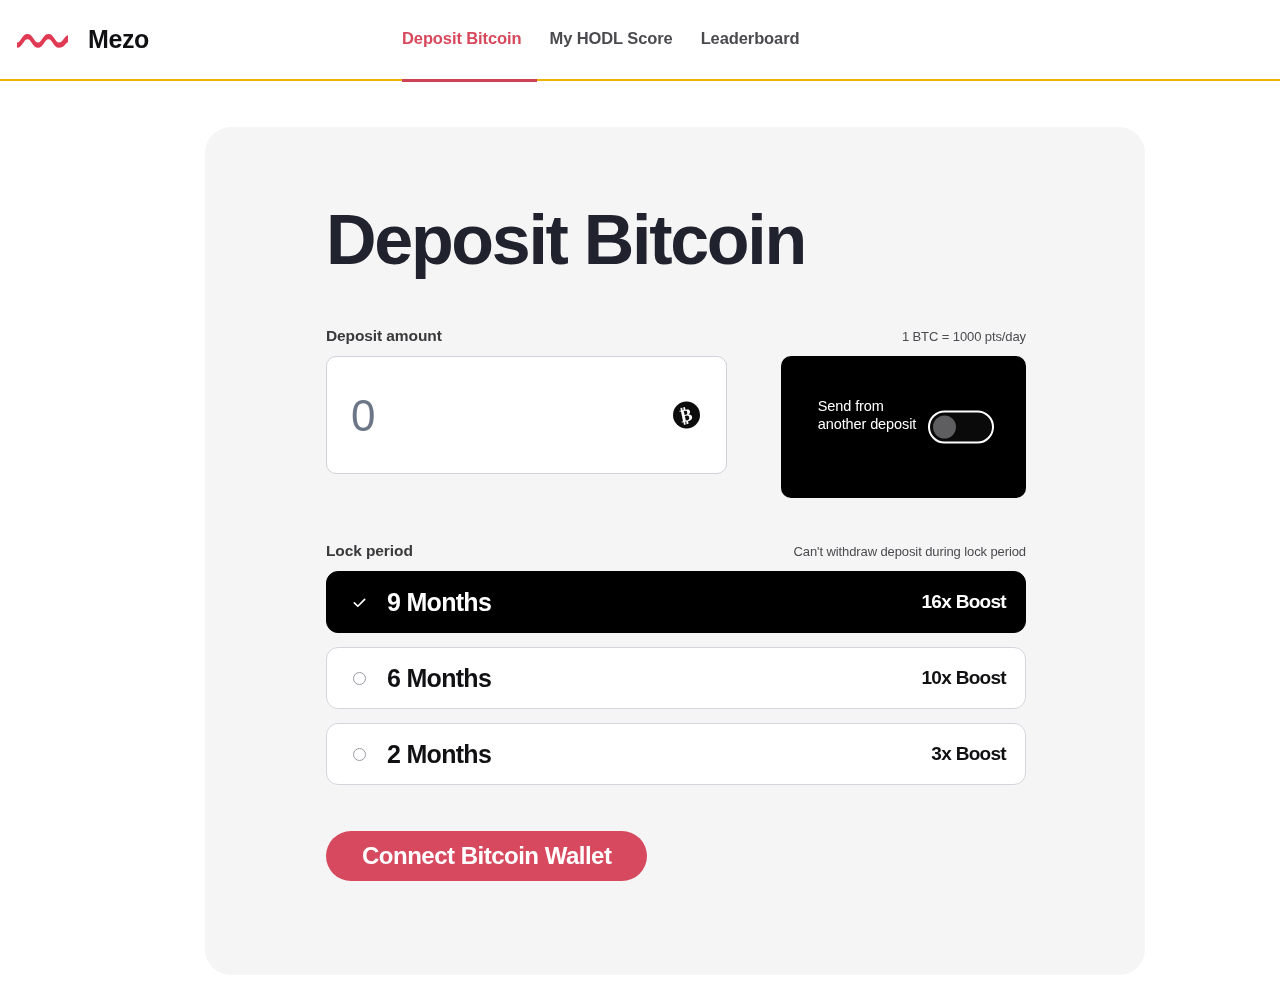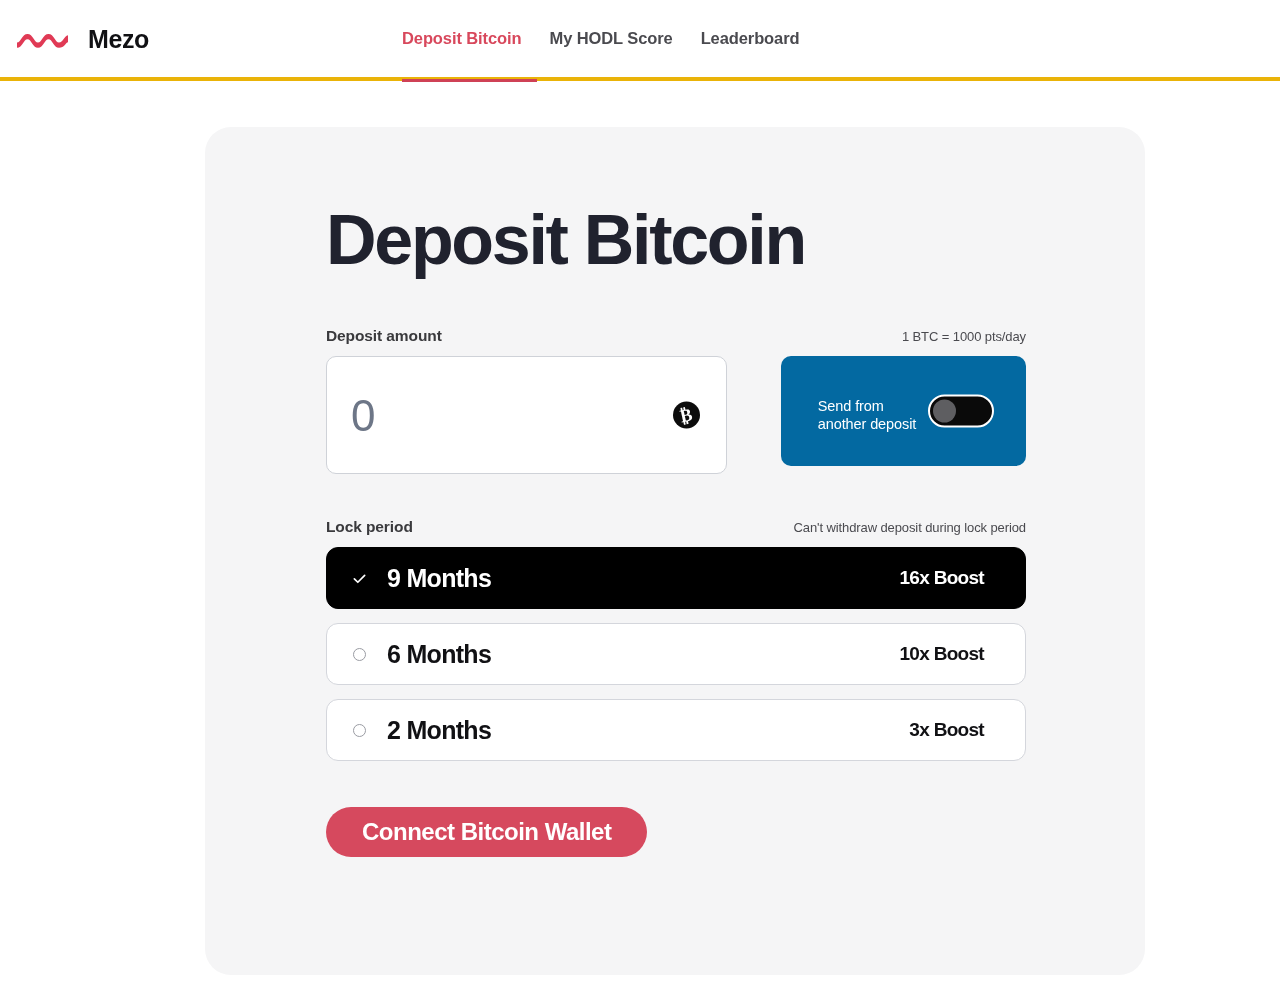--- a/index.html
+++ b/index.html
@@ -18,21 +18,21 @@
     height: 1000px;
     overflow: hidden;
     background: #ffffff;
   }
 
   
   .header {
     position: relative;
     height: 81px;
     background: #ffffff;
-    border-bottom: 4px solid #eab308;
+    border-bottom: 2px solid #eab308;
     display: flex;
     align-items: flex-start;
   }
 
   .brand {
     position: absolute;
     left: 16px;
     top: 22px;
     display: flex;
     align-items: center;
@@ -195,22 +195,22 @@
     font-weight: 700;
     line-height: 1;
     transform: rotate(-12deg);
     font-family: "Liberation Serif", serif;
   }
 
   
   .wallet-panel {
     position: relative;
     width: 262px;
-    height: 110px;
-    background: #0369a1;
+    height: 142px;
+    background: #000000;
     border-radius: 10px;
     margin-left: 44px;
   }
 
   .wallet-label {
     position: absolute;
     left: 37px;
     top: 41px;
     width: 115px;
     font-size: 14.5px;
@@ -245,21 +245,21 @@
 
   
   .options { display: flex; flex-direction: column; gap: 14px; }
 
   .option {
     position: relative;
     display: flex;
     align-items: center;
     height: 62px;
     border-radius: 12px;
-    padding: 0 41px 0 22px;
+    padding: 0 19px 0 22px;
     cursor: pointer;
     background: #ffffff;
     border: 1px solid #d4d6dc;
     justify-content: space-between;
   }
 
   .option.selected {
     background: #000000;
     border-color: #000000;
     height: 62px;

